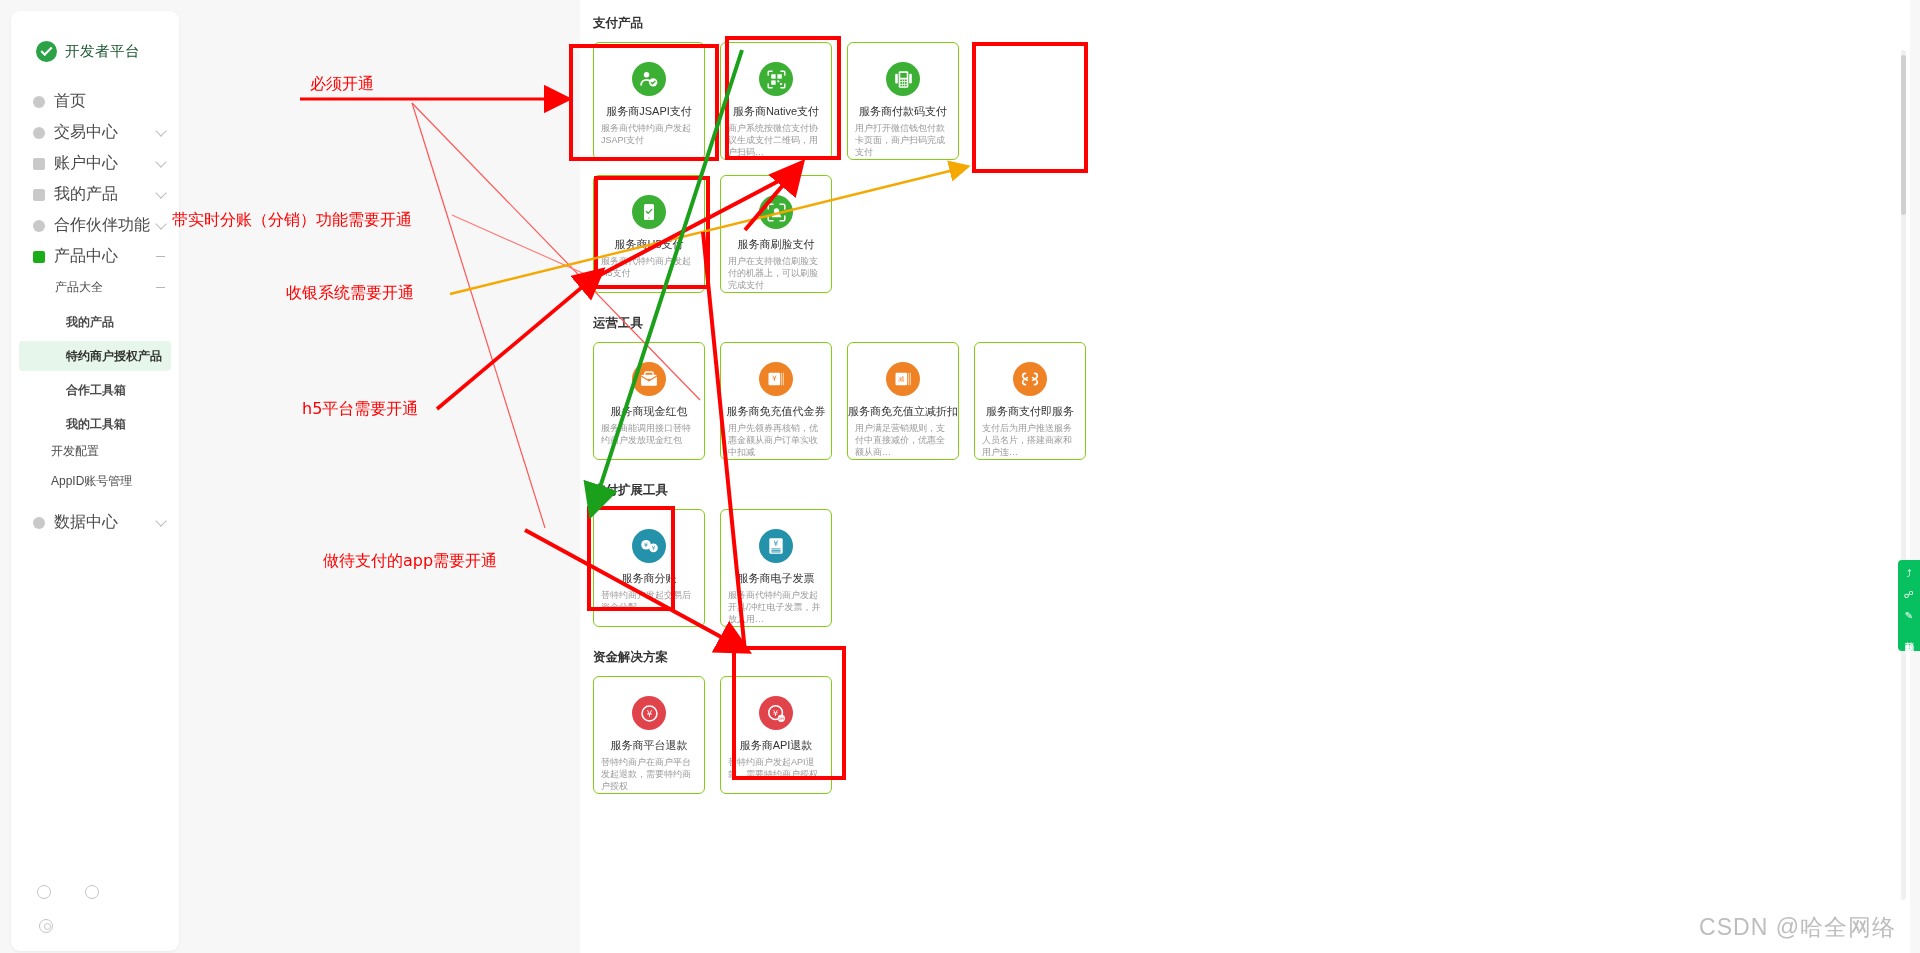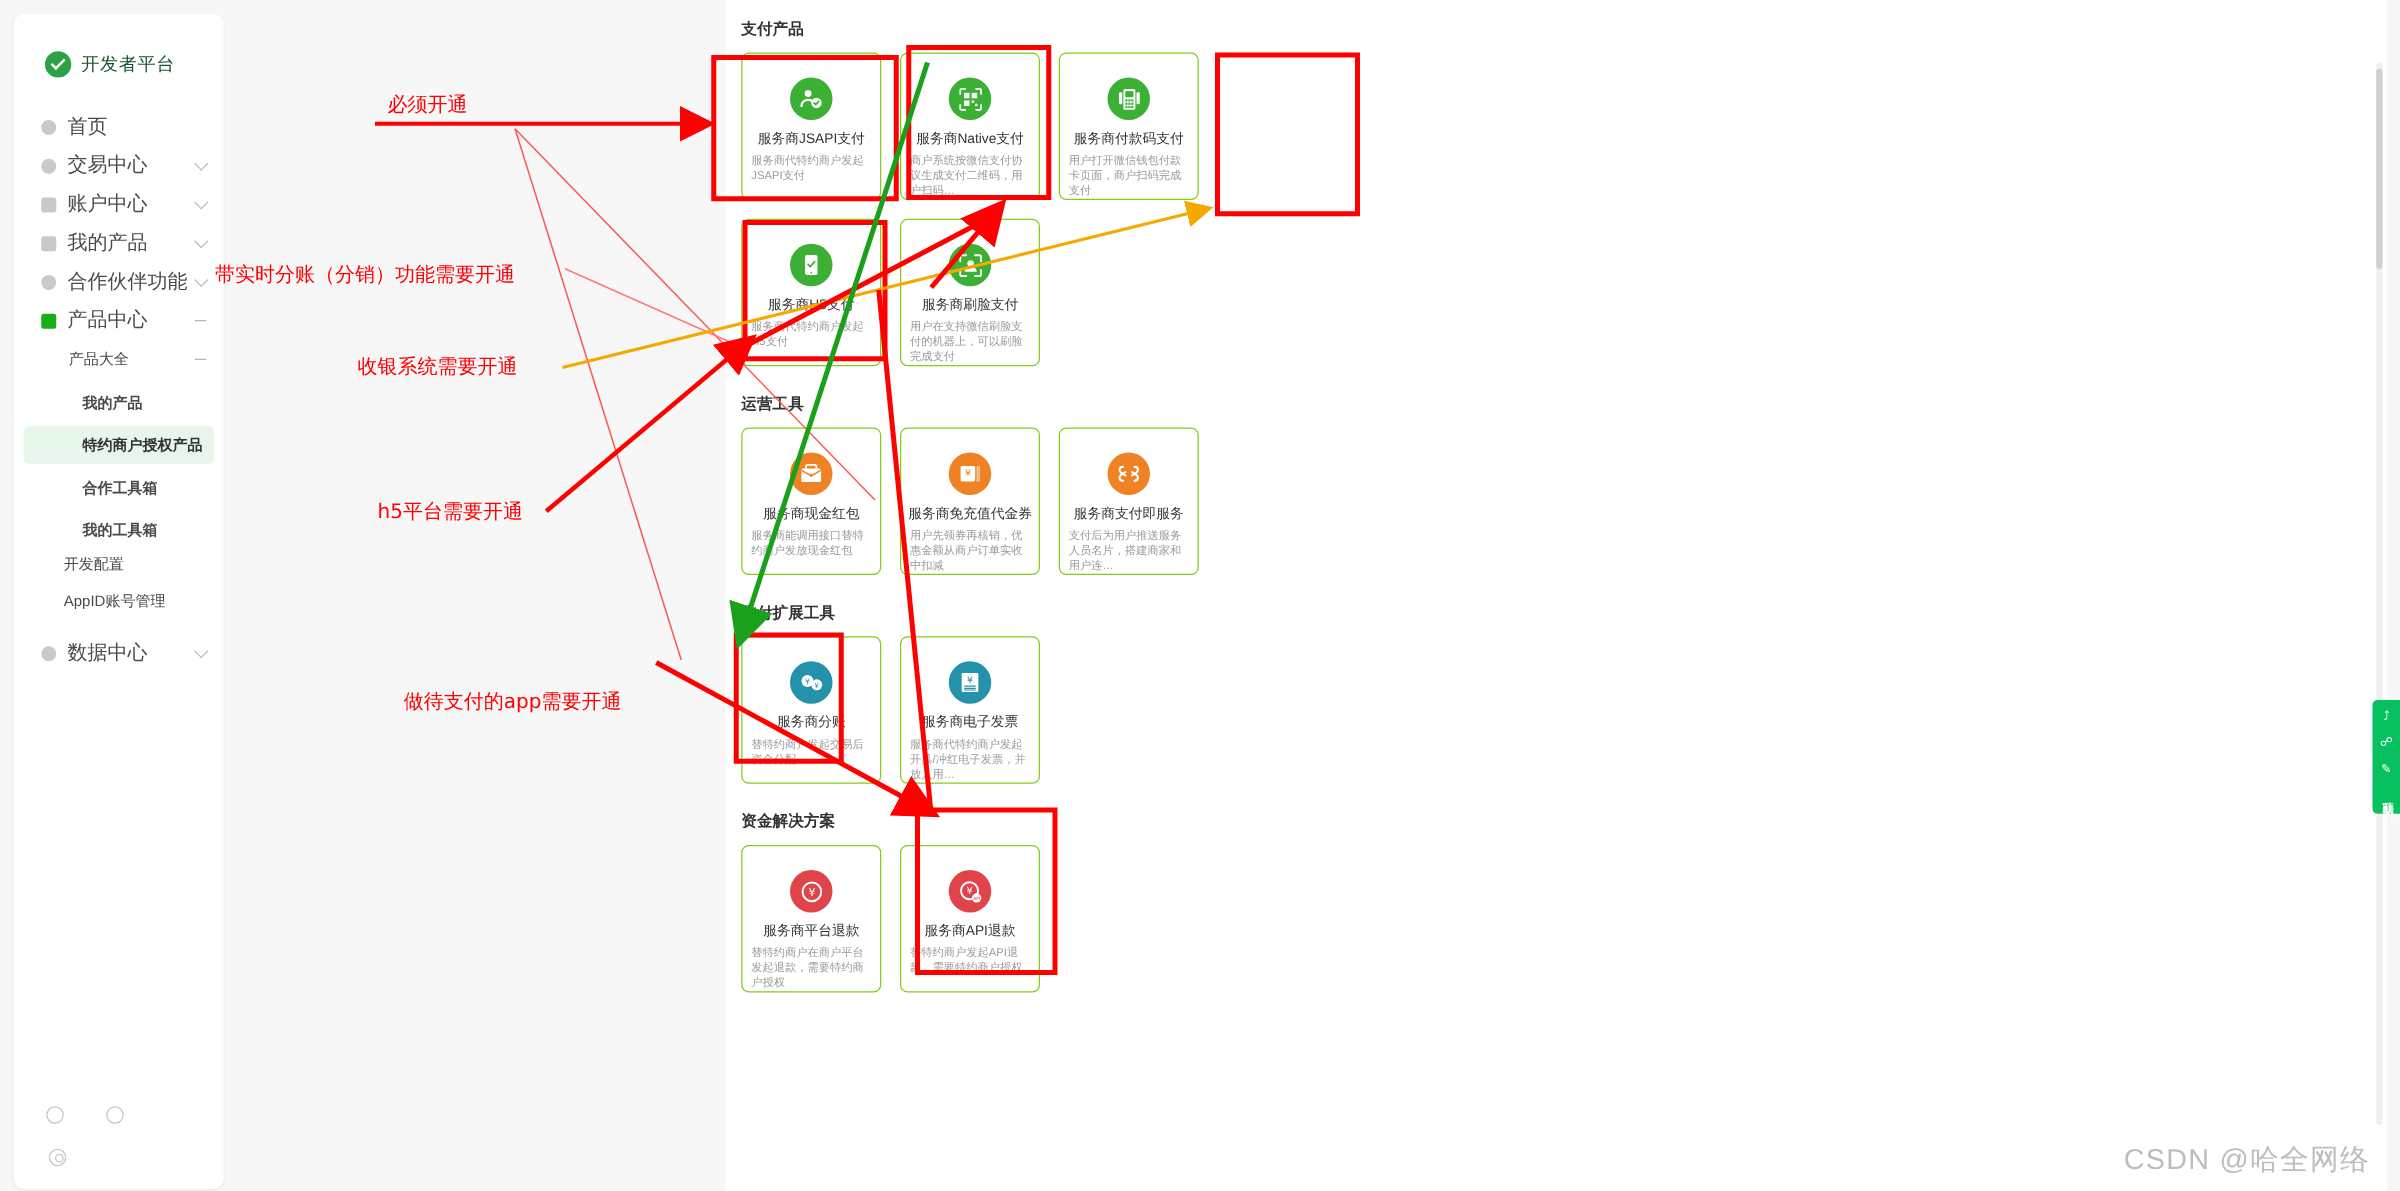--- a/index.html
+++ b/index.html
@@ -334,20 +334,31 @@
             <rect x="3" y="4.5" width="14" height="15" rx="1.4" fill="#fff"></rect>
             <path d="M18.5 4.5h.8v15h-.8zM20.3 4.5h.8v15h-.8z" fill="#fff"></path>
             <text x="10" y="14.6" font-size="9" fill="#f08226" text-anchor="middle" font-family="DejaVu Sans">¥</text>
           </svg>
       </div>
       <div class="card-title">服务商免充值代金券</div>
       <div class="card-desc">用户先领券再核销，优惠金额从商户订单实收中扣减</div>
     </div>
     <div class="card">
       <div class="card-icon" style="background:#f08226">
+        <svg width="20" height="20" viewBox="0 0 24 24">
+            <rect x="3" y="4.5" width="14" height="15" rx="1.4" fill="#fff"></rect>
+            <path d="M18.5 4.5h.8v15h-.8zM20.3 4.5h.8v15h-.8z" fill="#fff"></path>
+            <text x="10" y="14.8" font-size="7.5" fill="#f08226" text-anchor="middle" font-family="DejaVu Sans">减</text>
+          </svg>
+      </div>
+      <div class="card-title">服务商免充值立减折扣</div>
+      <div class="card-desc">用户满足营销规则，支付中直接减价，优惠全额从商…</div>
+    </div>
+    <div class="card">
+      <div class="card-icon" style="background:#f08226">
         <svg width="20" height="20" viewBox="0 0 24 24" stroke="#fff" stroke-width="2" fill="none" stroke-linecap="round">
           <path d="M6.5 5.2c-2 0-3.3 1.4-3.3 3.1 0 2.6 3.5 4.2 5.6 5.3"></path>
           <path d="M17.5 5.2c2 0 3.3 1.4 3.3 3.1 0 2.6-3.5 4.2-5.6 5.3"></path>
           <path d="M6.5 18.8c-2 0-3.3-1.4-3.3-3.1 0-2.6 3.5-4.2 5.6-5.3"></path>
           <path d="M17.5 18.8c2 0 3.3-1.4 3.3-3.1 0-2.6-3.5-4.2-5.6-5.3"></path>
         </svg>
       </div>
       <div class="card-title">服务商支付即服务</div>
       <div class="card-desc">支付后为用户推送服务人员名片，搭建商家和用户连…</div>
     </div>

